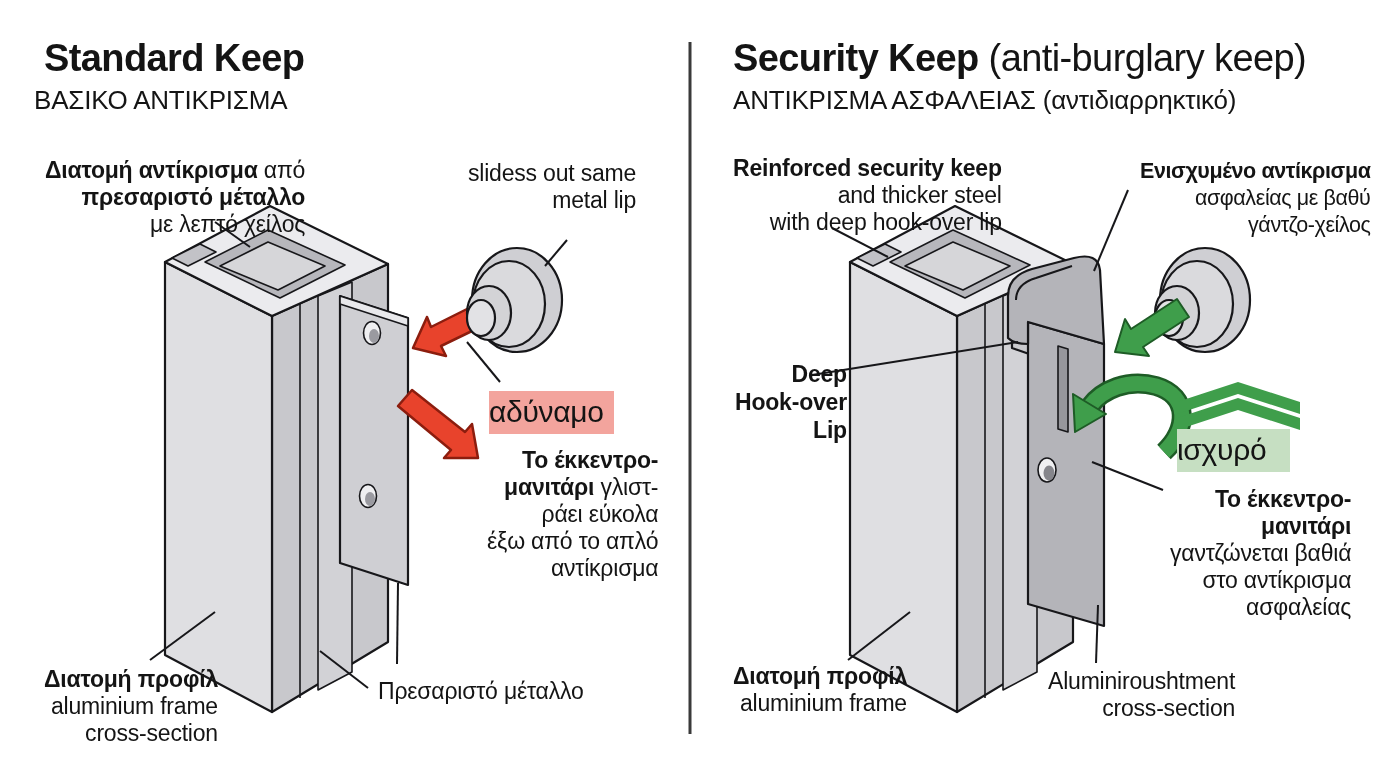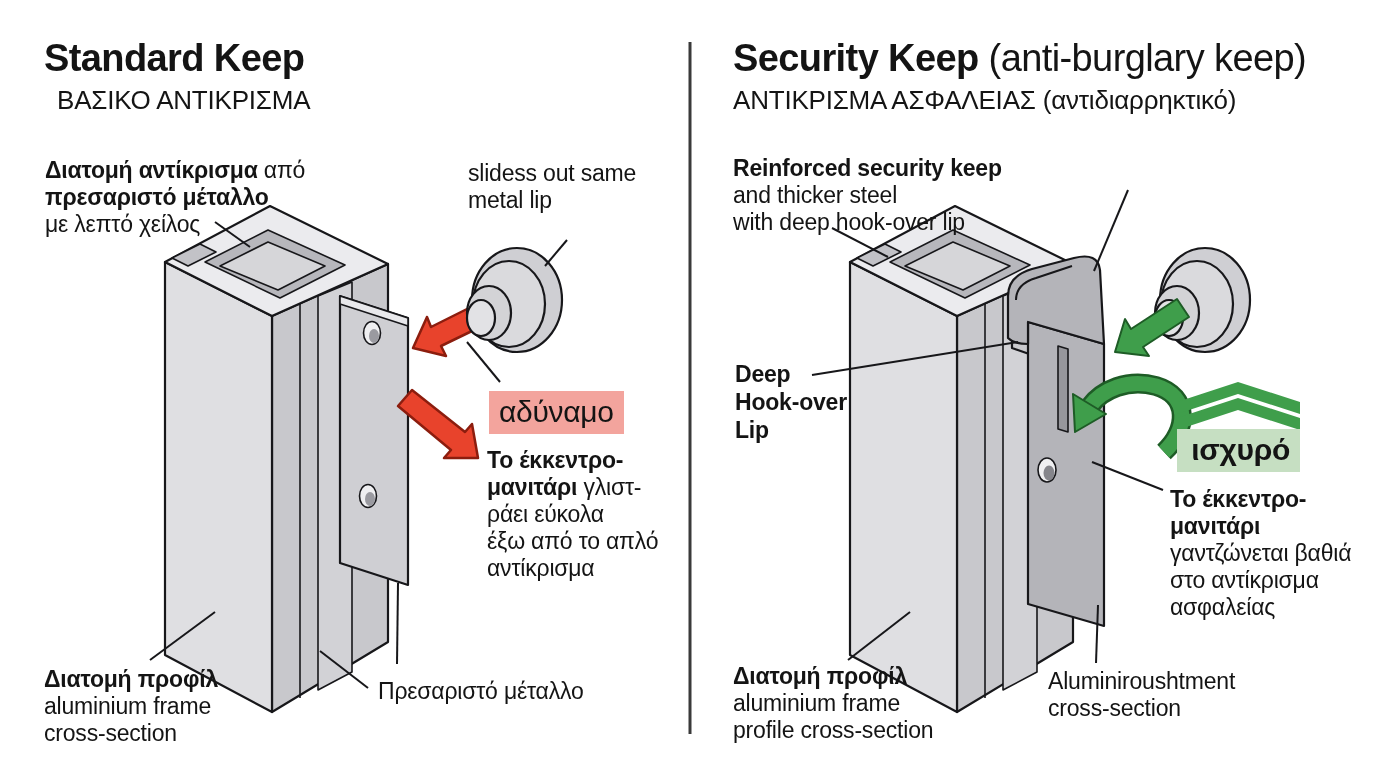--- a/index.html
+++ b/index.html
@@ -1,27 +1,27 @@
 <!DOCTYPE html>
 <html style="--ink: #141414; --red: #e8432c; --red_dark: #8c1d0e; --pink: #f3a49d; --green: #3f9e4b; --green_dark: #1e5c26; --green_light: #c6dfc2; --metal_top: #ebebee; --metal_front: #dfdfe2; --metal_side: #c8c8cc; --metal_plate: #cfcfd3; --metal_dark_plate: #b4b4b9; --divider: #3a3a3a;"><head>
 <meta charset="utf-8">
 <style>
   html,body{margin:0;padding:0;background:#ffffff;}
   #canvas{position:relative;width:1376px;height:768px;background:#ffffff;overflow:hidden;
           font-family:"Liberation Sans","DejaVu Sans",sans-serif;color:var(--ink,#141414);}
   #art{position:absolute;left:0;top:0;width:1376px;height:768px;}
-  .label{position:absolute;font-size:23px;line-height:27px;letter-spacing:-0.2px;white-space:nowrap;}
+  .label{position:absolute;font-size:23px;line-height:27px;letter-spacing:-0.2px;white-space:nowrap;text-align:right;}
   .b{font-weight:700;}
   .title{font-size:38px;line-height:44px;font-weight:700;letter-spacing:-0.6px;}
   .title .reg{font-weight:400;}
   .subtitle{font-size:26px;line-height:32px;font-weight:400;letter-spacing:-0.2px;}
   .badge{position:absolute;font-size:30px;line-height:36px;letter-spacing:-0.3px;
-         padding:3px 10px 4px 10px;white-space:nowrap;}
+         padding:3px 10px 4px 0;white-space:nowrap;}
   .badge.weak{background:var(--pink,#f3a49d);}
-  .badge.strong{background:var(--green_light,#c6dfc2);width:103px;text-align:right;font-weight:bold;}
+  .badge.strong{background:var(--green_light,#c6dfc2);width:103px;text-align:left;}
   .tight{font-size:21.5px;letter-spacing:-0.4px;}
   svg *{vector-effect:none;}
   .metal{stroke:#17171a;stroke-width:2.2;stroke-linejoin:round;}
   .thin{stroke:#17171a;stroke-width:1.6;stroke-linejoin:round;}
   .leader{stroke:#17171a;stroke-width:2;fill:none;}
   .redfill{fill:var(--red,#e8432c);stroke:var(--red_dark,#8c1d0e);stroke-width:2.5;stroke-linejoin:round;}
   .greenfill{fill:var(--green,#3f9e4b);stroke:var(--green_dark,#1e5c26);stroke-width:2;stroke-linejoin:round;}
   .chev{fill:var(--green,#3f9e4b);}
 </style>
 </head>
@@ -121,21 +121,21 @@
     <line class="leader" x1="1128" y1="190" x2="1094" y2="271"></line>
     <line class="leader" x1="812" y1="375" x2="1018" y2="342"></line>
     <line class="leader" x1="1092" y1="462" x2="1163" y2="490"></line>
     <line class="leader" x1="848" y1="660" x2="910" y2="612"></line>
     <line class="leader" x1="1098" y1="605" x2="1096" y2="663"></line>
   </svg>
 
   <div class="label title" style="left:44px;top:36px">
     <span>Standard Keep</span>
   </div>
-  <div class="label subtitle" style="left:57px;top:84px">ΒΑΣΙΚΟ ΑΝΤΙΚΡΙΣΜΑ</div>
+  <div class="label subtitle" style="left:34px;top:84px">ΒΑΣΙΚΟ ΑΝΤΙΚΡΙΣΜΑ</div>
 
   <div class="label" style="left:45px;top:157px">
     <div><span class="b">Διατομή αντίκρισμα</span><span> από</span></div>
     <div class="b">πρεσαριστό μέταλλο</div>
     <div>με λεπτό χείλος</div>
   </div>
 
   <div class="label" style="left:468px;top:160px">
     <div>slidess out same</div>
     <div>metal lip</div>
@@ -163,41 +163,45 @@
     <span>Security Keep</span><span class="reg"> (anti-burglary keep)</span>
   </div>
   <div class="label subtitle" style="left:733px;top:84px">ΑΝΤΙΚΡΙΣΜΑ ΑΣΦΑΛΕΙΑΣ (αντιδιαρρηκτικό)</div>
 
   <div class="label" style="left:733px;top:155px">
     <div class="b">Reinforced security keep</div>
     <div>and thicker steel</div>
     <div>with deep hook-over lip</div>
   </div>
 
+  <div class="label tight" style="left:1140px;top:158px">
+    <div class="b">Ενισχυμένο αντίκρισμα</div>
+    <div>ασφαλείας με βαθύ</div>
+    <div>γάντζο-χείλος</div>
+  </div>
 
   <div class="label b" style="left:735px;top:360px;line-height:28px">
     <div>Deep</div>
     <div>Hook-over</div>
     <div>Lip</div>
   </div>
 
   <div class="badge strong" style="left:1177px;top:429px">ισχυρό</div>
 
   <div class="label" style="left:1170px;top:486px">
     <div class="b">Το έκκεντρο-</div>
     <div class="b">μανιτάρι</div>
     <div>γαντζώνεται βαθιά</div>
     <div>στο αντίκρισμα</div>
     <div>ασφαλείας</div>
   </div>
 
   <div class="label" style="left:733px;top:663px">
     <div class="b">Διατομή προφίλ</div>
     <div>aluminium frame</div>
-    <div>profile cross-section</div>
   </div>
 
   <div class="label" style="left:1048px;top:668px">
     <div>Aluminiroushtment</div>
     <div>cross-section</div>
   </div>
 
 </div>
 
 </body></html>

